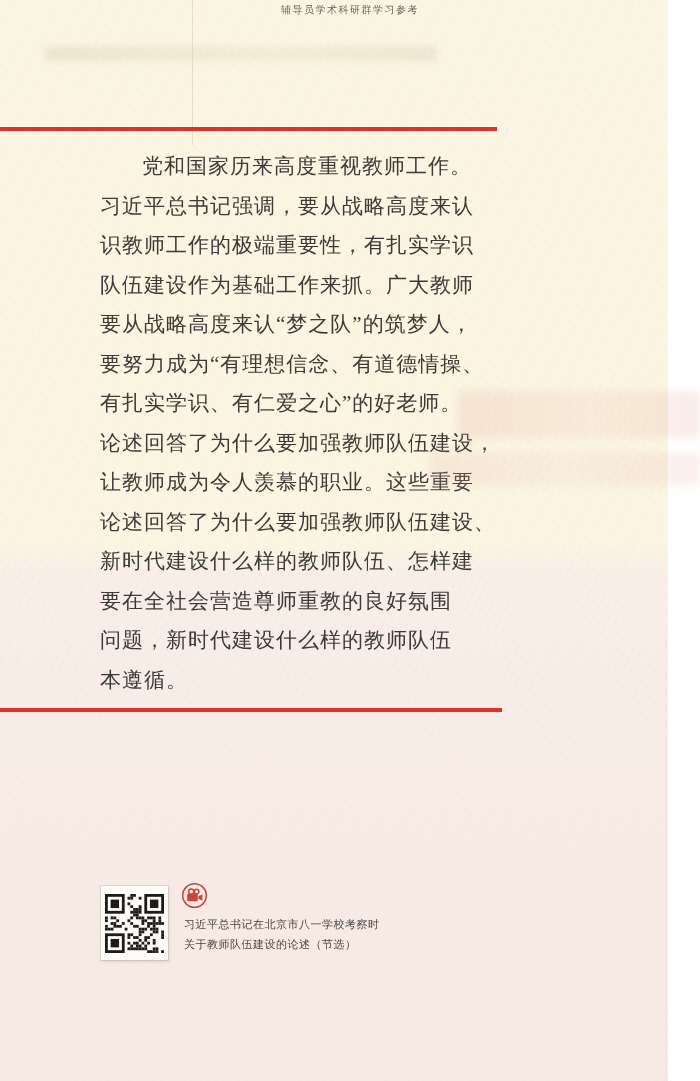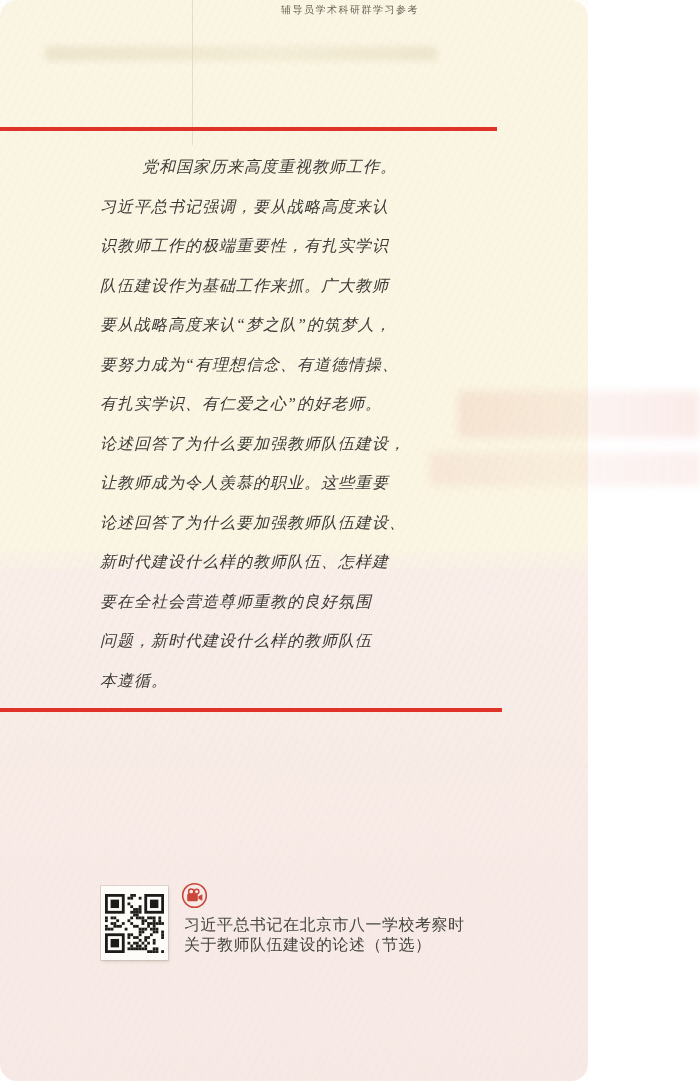--- a/index.html
+++ b/index.html
@@ -3,26 +3,25 @@
 <meta charset="utf-8">
 <style>
   html, body { margin: 0; padding: 0; }
   body {
     width: 700px; height: 1081px;
     font-family: "Liberation Serif", "DejaVu Serif", serif;
     overflow: hidden;
   }
   .page {
     position: relative;
-    width: 588px; height: 1081px;
+    width: 668px; height: 1081px;
     background:
       linear-gradient(180deg,
         #fbf6e4 0%, #fbf6e3 50.3%,
         #f9eee9 53.2%, #f8ebe7 80%, #f7eae6 100%);
-    border-radius: 17px;
   }
   
   .page::before {
     content: "";
     position: absolute; inset: 0;
     background:
       repeating-linear-gradient(115deg, rgba(220,200,180,0.05) 0 2px, rgba(255,255,255,0) 2px 7px),
       repeating-linear-gradient(25deg, rgba(235,220,200,0.05) 0 3px, rgba(255,255,255,0) 3px 9px);
     pointer-events: none;
   }
@@ -43,23 +42,22 @@
   }
   .rule { position: absolute; left: 0; height: 4px; }
   .rule-top { top: 127px; width: 497px; }
   .rule-bottom { top: 708px; width: 502px; }
   .quote {
     position: absolute; left: 100px; top: 147px; width: 385px;
     color: #3c3a37;
   }
   .qline {
     height: 39.5px; line-height: 39.5px;
-    font-size: 16px; letter-spacing: 1px;
+    font-size: 21px; letter-spacing: 1px;
     white-space: nowrap;
-    font-style: italic;
   }
   .qline:first-child { padding-left: 42px; }
   .ghost-blob-1 {
     position: absolute; left: 458px; top: 391px; width: 242px; height: 47px;
     background: linear-gradient(90deg, rgba(232,164,152,0.22), rgba(236,178,166,0.15) 55%, rgba(232,164,152,0.22));
     filter: blur(4px); border-radius: 4px;
   }
   .ghost-blob-2 {
     position: absolute; left: 430px; top: 452px; width: 270px; height: 34px;
     background: linear-gradient(90deg, rgba(232,170,158,0.18), rgba(236,182,170,0.12) 50%, rgba(232,170,158,0.18));
@@ -71,21 +69,21 @@
     background: #fdfcf8;
     box-shadow: 0 0 0 1px rgba(120,110,100,0.18), 1px 2px 3px rgba(120,90,80,0.18);
     display: flex; align-items: center; justify-content: center;
   }
   .camera-badge {
     position: absolute; left: 181px; top: 882px;
     width: 27px; height: 27px;
   }
   .caption {
     position: absolute; left: 184px; top: 915px;
-    font-size: 16px; line-height: 19.5px; letter-spacing: 0.5px;
+    font-size: 11px; line-height: 19.5px; letter-spacing: 0.5px;
     color: #47453f;
   }
   .caption div { white-space: nowrap; }
 </style>
 </head>
 <body>
 
 <div class="page">
 
   <div class="header-watermark">辅导员学术科研群学习参考</div>

